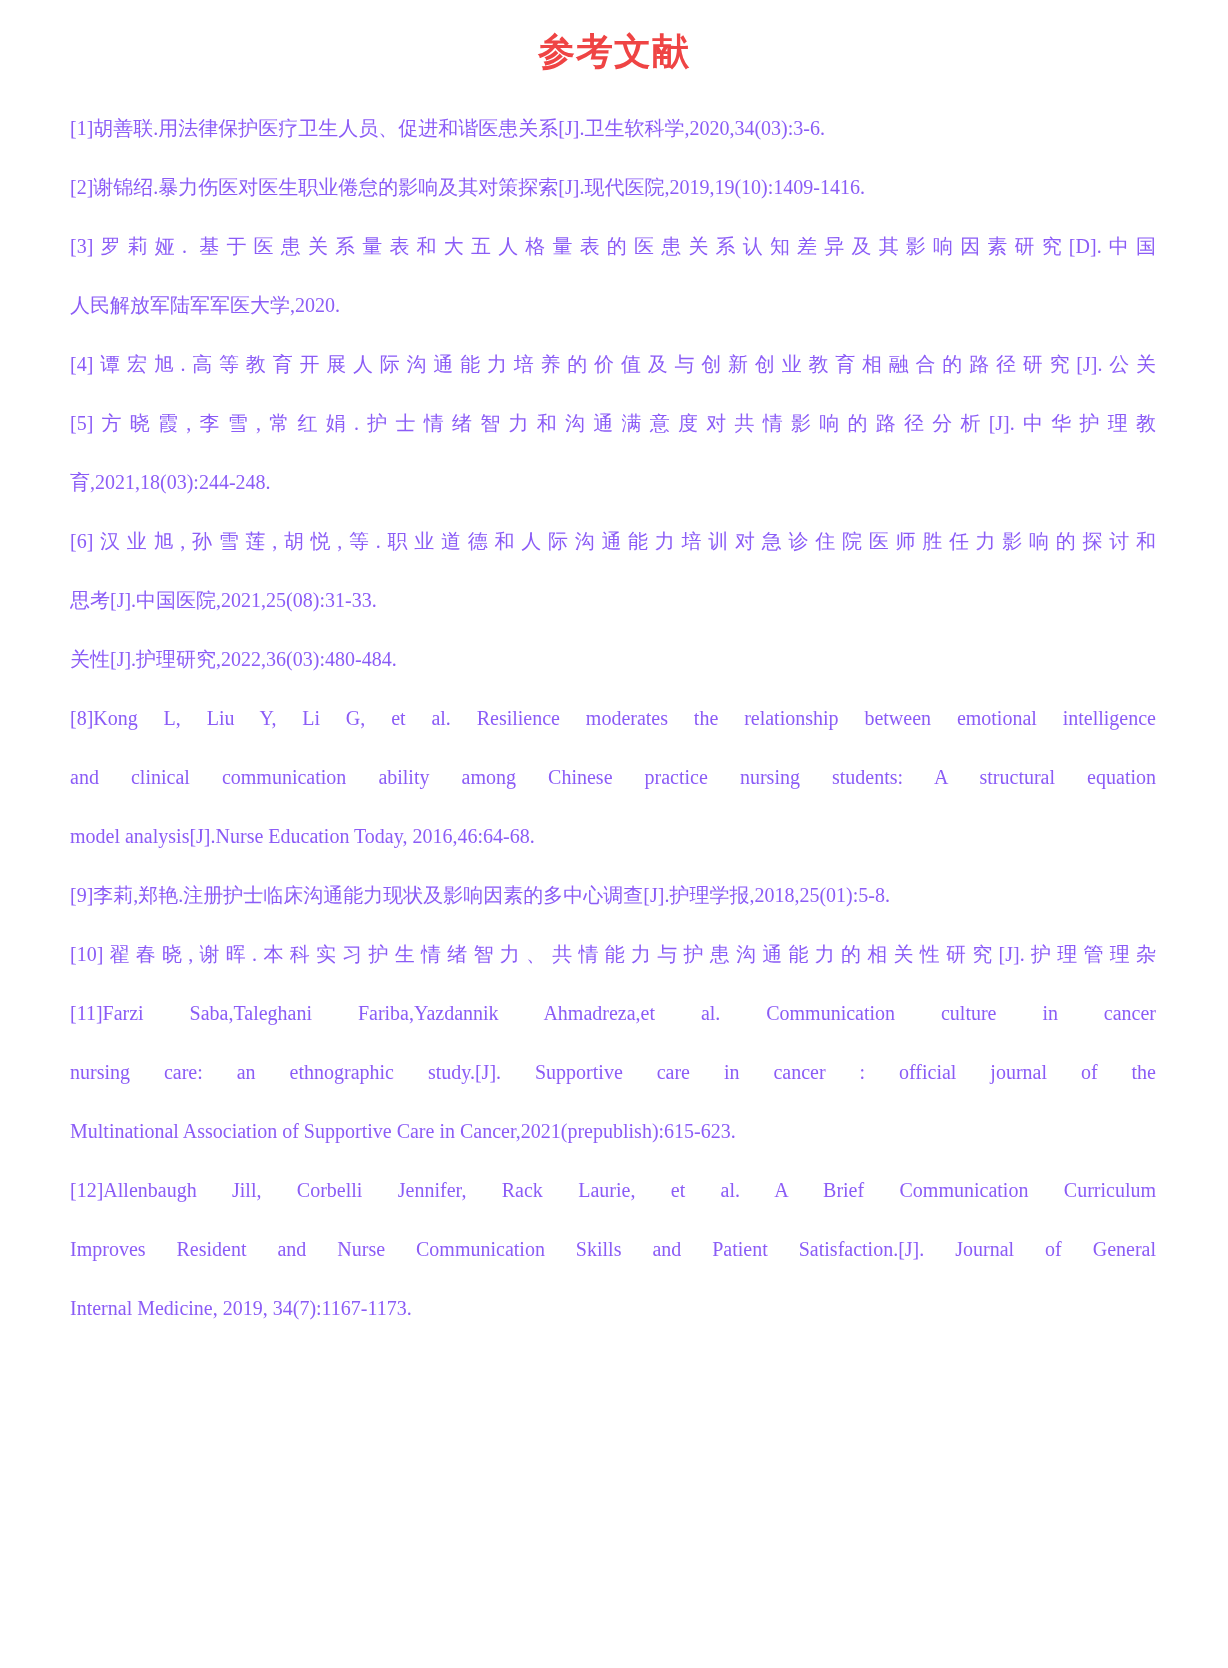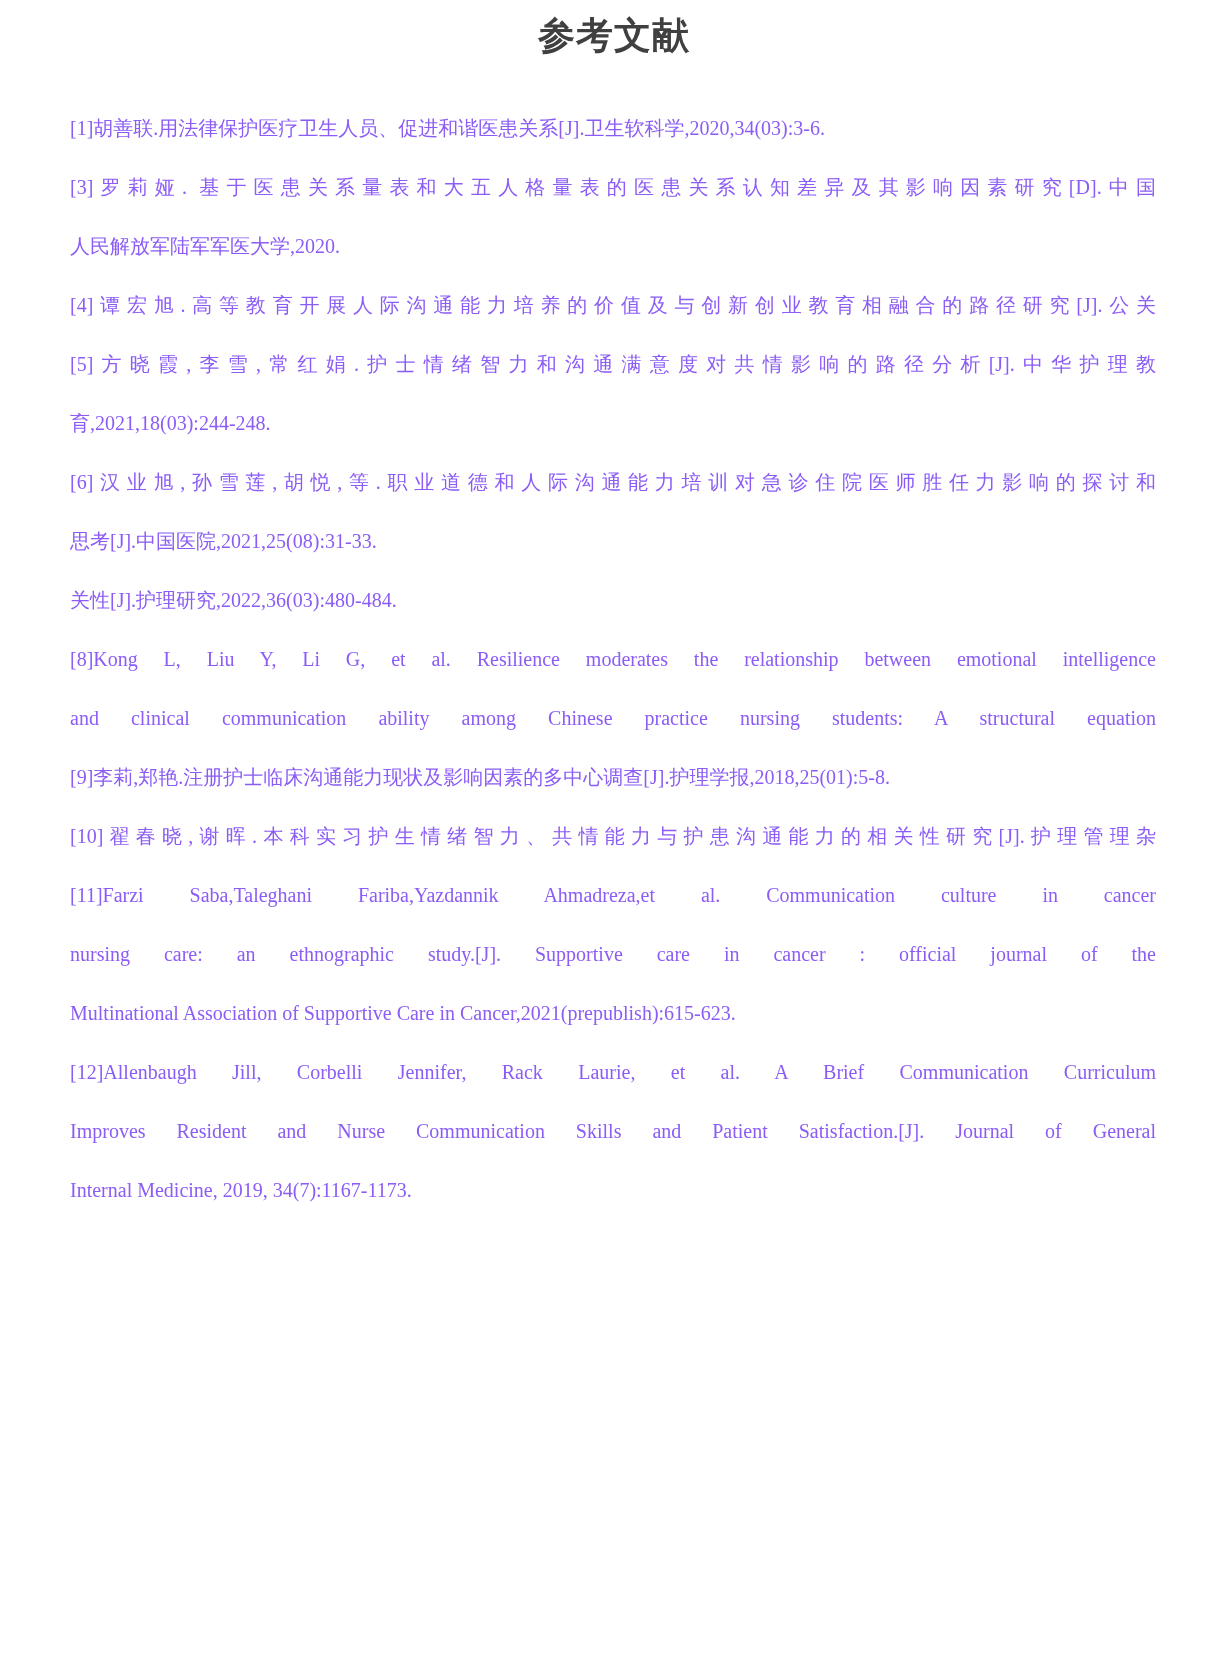--- a/index.html
+++ b/index.html
@@ -11,28 +11,28 @@
     position: relative;
     width: 1228px;
     height: 1668px;
     background: #ffffff;
     color: #000000;
     font-family: "Liberation Serif", "DejaVu Serif", serif;
     overflow: hidden;
   }
   .doc-title {
     margin: 0;
-    padding-top: 14px;
+    padding-top: 30px;
     text-align: center;
     font-family: "Liberation Sans", "DejaVu Sans", sans-serif;
     font-weight: 700;
     font-size: 37px;
     line-height: 44px;
     letter-spacing: 1px;
-    color: #404040;
+    color: #ef4444;
   }
   .ref-list {
     position: absolute;
     left: 70px;
     top: 99px;
     width: 1086px;
   }
   .ref-item {
     margin: 0;
     padding: 0;
@@ -58,40 +58,44 @@
 </head>
 <body>
 
 <div class="page">
   <h1 class="doc-title">参考文献</h1>
   <main class="ref-list">
       <p class="ref-item">
         <span class="ref-line left">[1]胡善联.用法律保护医疗卫生人员、促进和谐医患关系[J].卫生软科学,2020,34(03):3-6.</span>
       </p>
       <p class="ref-item">
+        <span class="ref-line left">[2]谢锦绍.暴力伤医对医生职业倦怠的影响及其对策探索[J].现代医院,2019,19(10):1409-1416.</span>
+      </p>
+      <p class="ref-item">
         <span class="ref-line just">[3]罗莉娅. 基于医患关系量表和大五人格量表的医患关系认知差异及其影响因素研究[D].中国</span>
         <span class="ref-line left">人民解放军陆军军医大学,2020.</span>
       </p>
       <p class="ref-item">
         <span class="ref-line just">[4]谭宏旭.高等教育开展人际沟通能力培养的价值及与创新创业教育相融合的路径研究[J].公关</span>
       </p>
       <p class="ref-item">
         <span class="ref-line just">[5]方晓霞,李雪,常红娟.护士情绪智力和沟通满意度对共情影响的路径分析[J].中华护理教</span>
         <span class="ref-line left">育,2021,18(03):244-248.</span>
       </p>
       <p class="ref-item">
         <span class="ref-line just">[6]汉业旭,孙雪莲,胡悦,等.职业道德和人际沟通能力培训对急诊住院医师胜任力影响的探讨和</span>
         <span class="ref-line left">思考[J].中国医院,2021,25(08):31-33.</span>
       </p>
       <p class="ref-item">
         <span class="ref-line left">关性[J].护理研究,2022,36(03):480-484.</span>
       </p>
       <p class="ref-item">
         <span class="ref-line just">[8]Kong L, Liu Y, Li G, et al. Resilience moderates the relationship between emotional intelligence</span>
         <span class="ref-line just">and clinical communication ability among Chinese practice nursing students: A structural equation</span>
+        <span class="ref-line left">model analysis[J].Nurse Education Today, 2016,46:64-68.</span>
       </p>
       <p class="ref-item">
         <span class="ref-line left">[9]李莉,郑艳.注册护士临床沟通能力现状及影响因素的多中心调查[J].护理学报,2018,25(01):5-8.</span>
       </p>
       <p class="ref-item">
         <span class="ref-line just">[10]翟春晓,谢晖.本科实习护生情绪智力、共情能力与护患沟通能力的相关性研究[J].护理管理杂</span>
       </p>
       <p class="ref-item">
         <span class="ref-line just">[11]Farzi Saba,Taleghani Fariba,Yazdannik Ahmadreza,et al. Communication culture in cancer</span>
         <span class="ref-line just">nursing care: an ethnographic study.[J]. Supportive care in cancer : official journal of the</span>

